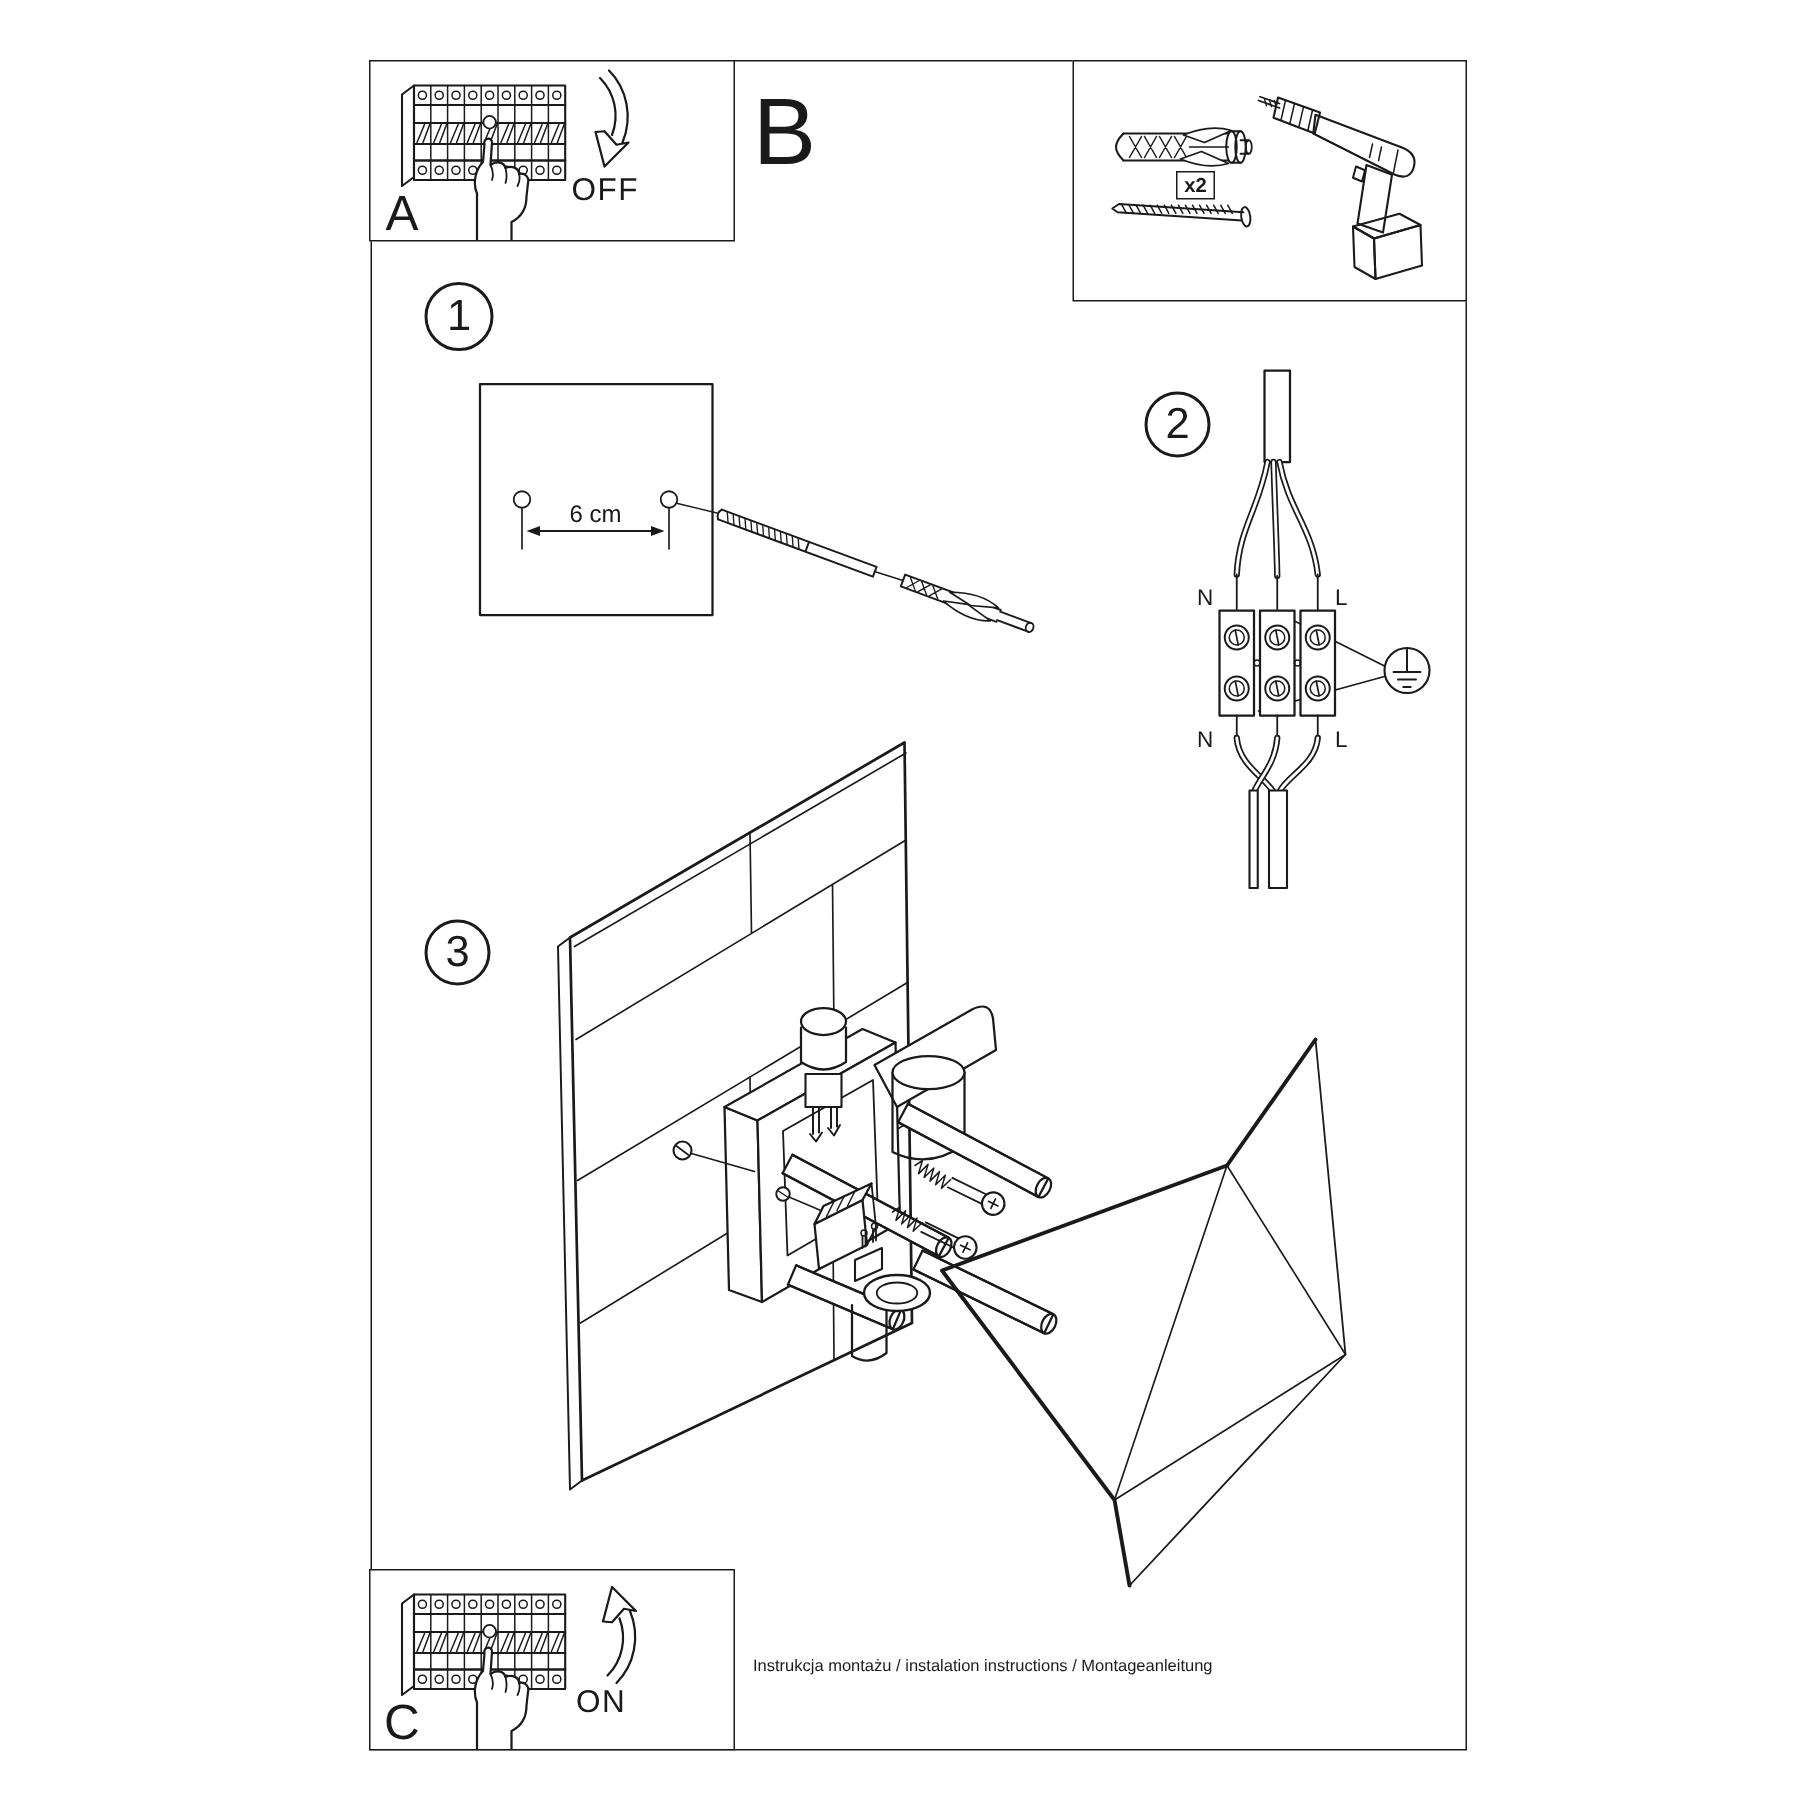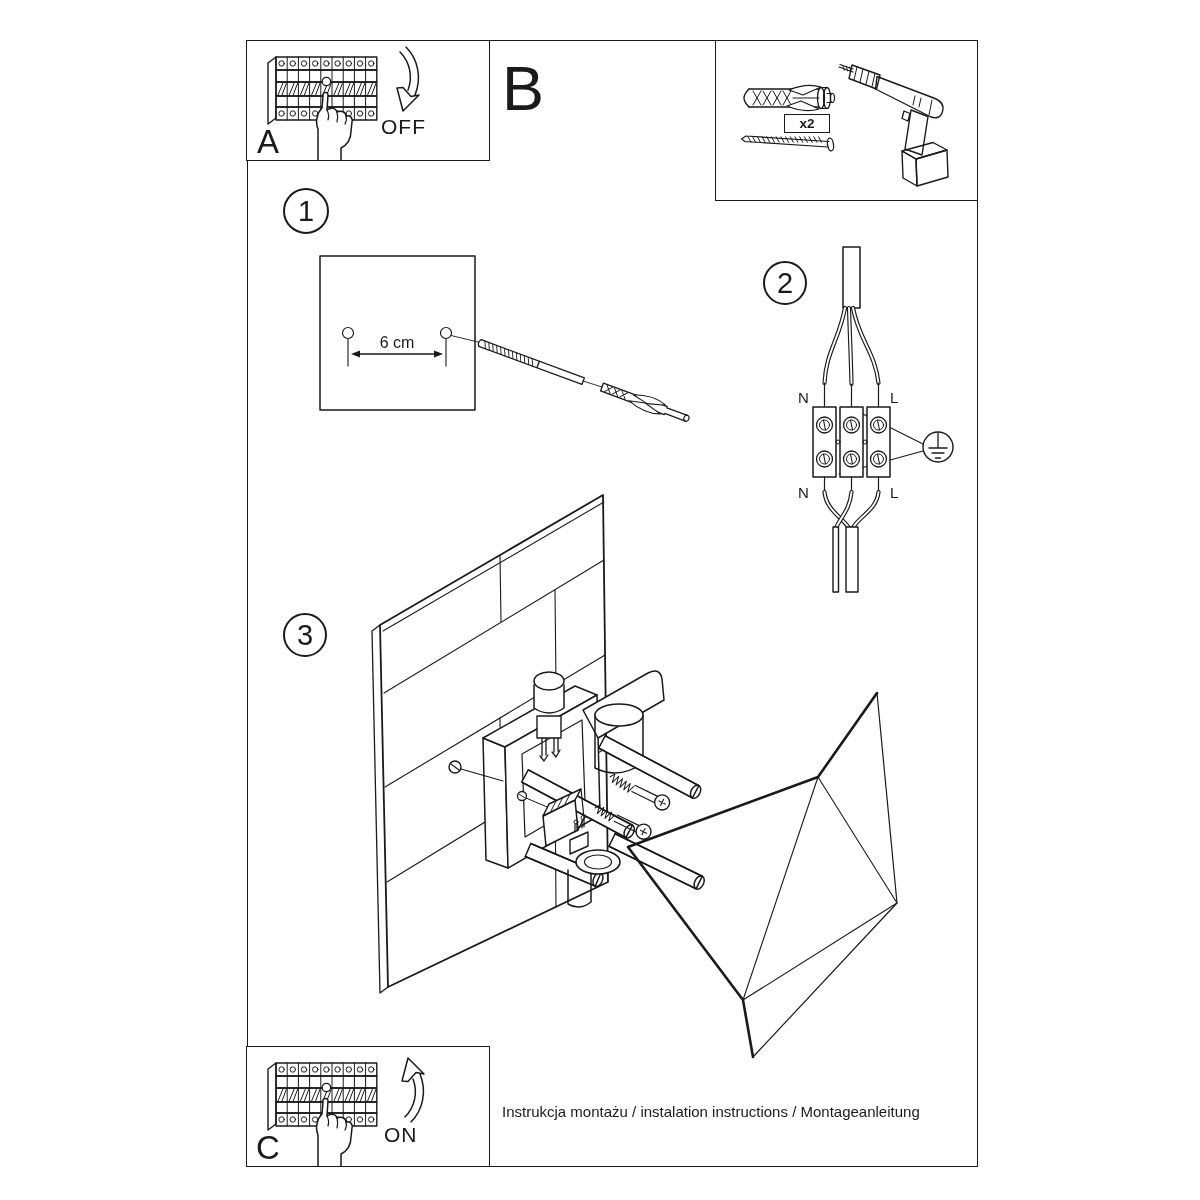--- a/index.html
+++ b/index.html
@@ -12,23 +12,23 @@
   svg *{stroke:#1a1a1a;fill:none;stroke-linecap:round;stroke-linejoin:round}
   .fw{fill:#fff}
   .fk{fill:#1a1a1a;stroke:none}
   .lbl{fill:#1a1a1a;stroke:none;font-family:"Liberation Sans",sans-serif;font-size:15px}
   .dim{fill:#1a1a1a;stroke:none;font-family:"Liberation Sans",sans-serif;font-size:16px}
   .wcore{stroke:#fff}
   .badge{position:absolute;border:2px solid #1a1a1a;border-radius:50%;
     display:flex;align-items:center;justify-content:center;font-size:29px;background:#fff}
   .biglabel{position:absolute;font-size:33px}
   .action{position:absolute;font-size:21px;letter-spacing:1px}
-  .qty{position:absolute;border:1.5px solid #1a1a1a;width:46px;height:19px;
+  .qty{position:absolute;border:1.5px solid #1a1a1a;width:26px;height:19px;
     display:flex;align-items:center;justify-content:center;font-size:13.5px;font-weight:600}
-  .footer{position:absolute;left:502px;top:1103px;font-size:15px;line-height:17.5px}
+  .footer{position:absolute;left:502px;top:1103px;font-size:11px;line-height:17.5px}
 </style>
 </head>
 <body>
 
 <svg width="0" height="0">
   <defs>
     <g id="breaker">
       <path d="M8,11 L16,5 L16,66 L8,72 Z" stroke-width="1.4"></path>
       <rect x="16" y="5" width="100.8" height="13" stroke-width="1.4"></rect>
       <path stroke-width="1" d="M27.2,5 V18 M38.4,5 V18 M49.6,5 V18 M60.8,5 V18 M72,5 V18 M83.2,5 V18 M94.4,5 V18 M105.6,5 V18"></path>

